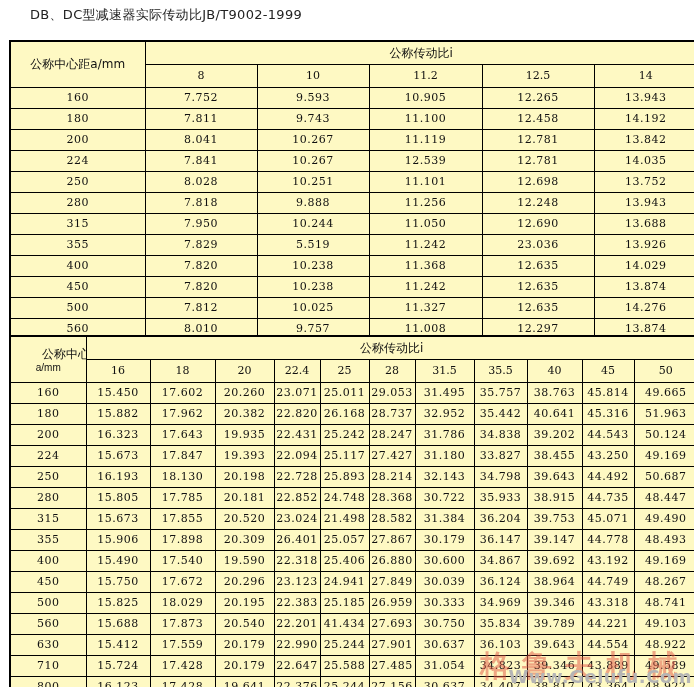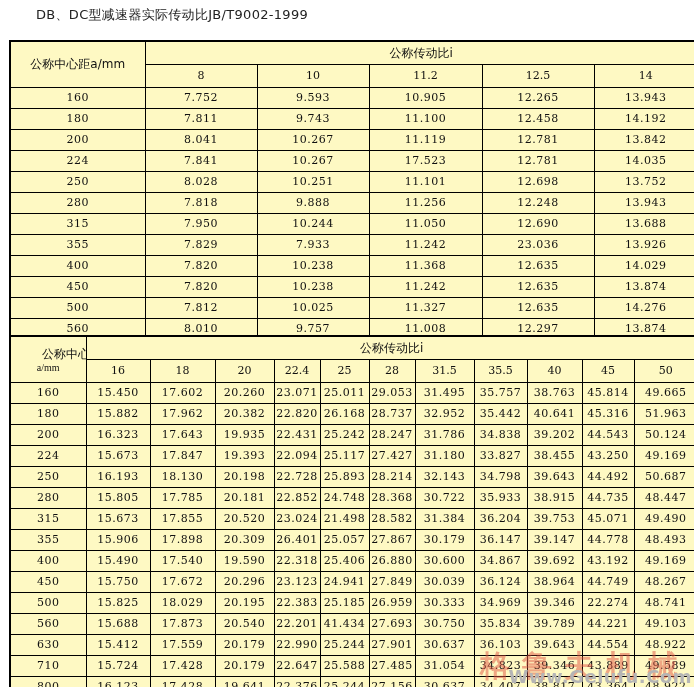--- a/index.html
+++ b/index.html
@@ -1,42 +1,42 @@
 <!DOCTYPE html>
 <html><head>
 <meta charset="utf-8">
 <style>
   html,body{margin:0;padding:0;}
   body{
     width:694px;height:687px;background:#ffffff;position:relative;overflow:hidden;
     font-family:"DejaVu Sans","Liberation Sans",sans-serif;color:#1a1a1a;
   }
   .page-title{
-    position:absolute;left:36px;top:6px;font-size:13px;color:#222;
+    position:absolute;left:30px;top:6px;font-size:13px;color:#222;
     letter-spacing:0.3px;white-space:nowrap;
   }
   table{
     position:absolute;left:9px;width:688px;border-collapse:collapse;table-layout:fixed;
     border:2px solid #000;background:#fef9c3;
   }
   #t1{top:40px;}
   #t2{top:335px;}
   th,td{
     border:1px solid #000;text-align:center;vertical-align:middle;padding:0;
     overflow:hidden;white-space:nowrap;
   }
   th{font-weight:normal;}
   .cjk-head{font-size:12px;height:22px;line-height:22px;color:#111;}
   .span-head{}
   .num-head{
     font-family:"DejaVu Serif","Liberation Serif",serif;
     font-size:11px;height:22px;line-height:22px;color:#111;
   }
   .corner{font-size:12px;color:#111;}
-  .corner .sub{font-size:10px;font-family:Liberation Serif, serif;display:block;line-height:12px;}
+  .corner .sub{font-size:10px;font-family:Liberation Sans, sans-serif;display:block;line-height:12px;}
   .corner .l1{display:block;line-height:16px;padding-left:31px;}
   td{
     font-family:"DejaVu Serif","Liberation Serif",serif;
     font-size:11px;height:20px;line-height:20px;letter-spacing:0.5px;color:#111;
   }
   tbody tr td:first-child{letter-spacing:0.5px;margin-left:44px;}
   .wm-cn{
     position:absolute;right:4px;bottom:6px;z-index:5;
     font-size:30px;font-weight:bold;letter-spacing:12px;line-height:1;
     color:rgba(224,84,66,0.5);white-space:nowrap;pointer-events:none;
@@ -96,21 +96,21 @@
         <td>8.041</td>
         <td>10.267</td>
         <td>11.119</td>
         <td>12.781</td>
         <td>13.842</td>
       </tr>
       <tr>
         <td>224</td>
         <td>7.841</td>
         <td>10.267</td>
-        <td>17.523</td>
+        <td>12.539</td>
         <td>12.781</td>
         <td>14.035</td>
       </tr>
       <tr>
         <td>250</td>
         <td>8.028</td>
         <td>10.251</td>
         <td>11.101</td>
         <td>12.698</td>
         <td>13.752</td>
@@ -127,21 +127,21 @@
         <td>315</td>
         <td>7.950</td>
         <td>10.244</td>
         <td>11.050</td>
         <td>12.690</td>
         <td>13.688</td>
       </tr>
       <tr>
         <td>355</td>
         <td>7.829</td>
-        <td>7.933</td>
+        <td>5.519</td>
         <td>11.242</td>
         <td>23.036</td>
         <td>13.926</td>
       </tr>
       <tr>
         <td>400</td>
         <td>7.820</td>
         <td>10.238</td>
         <td>11.368</td>
         <td>12.635</td>
@@ -356,21 +356,21 @@
         <td>500</td>
         <td>15.825</td>
         <td>18.029</td>
         <td>20.195</td>
         <td>22.383</td>
         <td>25.185</td>
         <td>26.959</td>
         <td>30.333</td>
         <td>34.969</td>
         <td>39.346</td>
-        <td>22.274</td>
+        <td>43.318</td>
         <td>48.741</td>
       </tr>
       <tr>
         <td>560</td>
         <td>15.688</td>
         <td>17.873</td>
         <td>20.540</td>
         <td>22.201</td>
         <td>41.434</td>
         <td>27.693</td>

